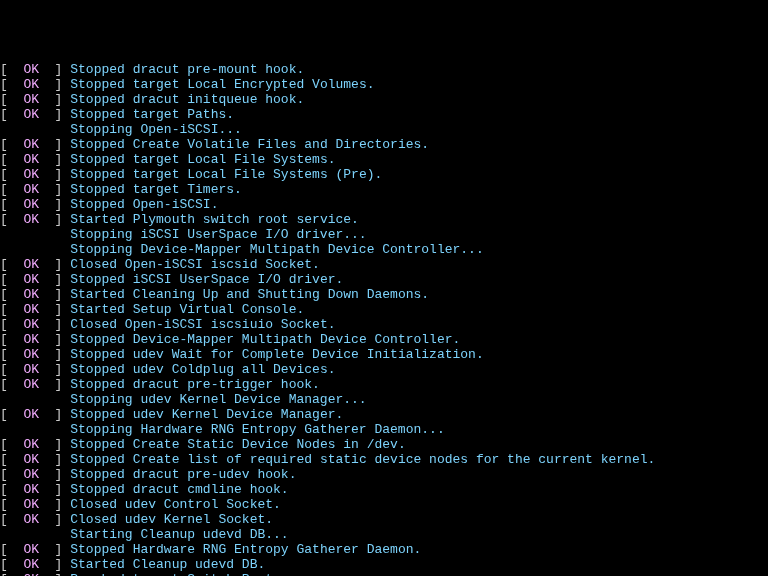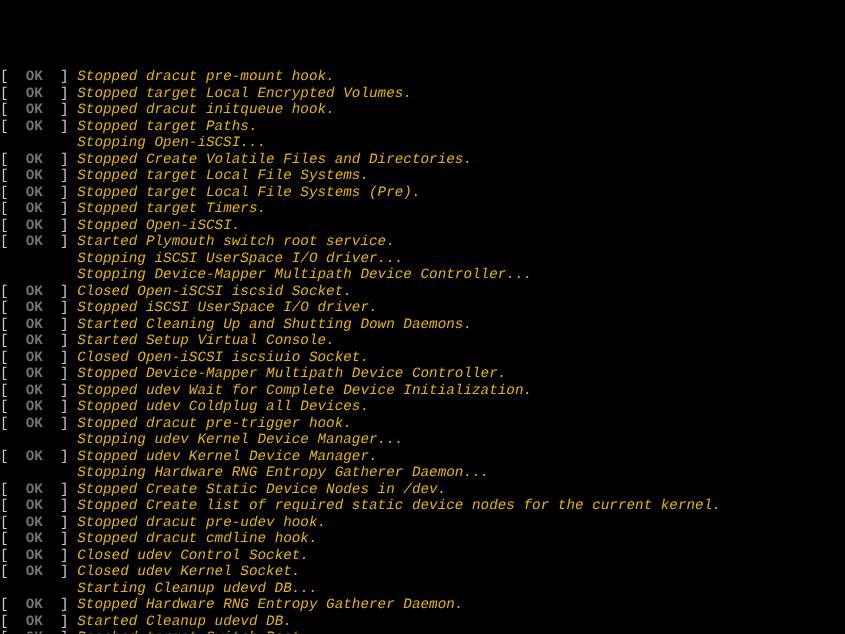--- a/index.html
+++ b/index.html
@@ -19,26 +19,25 @@
       overflow: hidden;
       white-space: pre;
     }
     .line {
       display: block;
     }
     .bracket {
       color: #cccccc;
     }
     .ok {
-      color: #737373;
-      font-weight: bold;
+      color: #f0abfc;
+      font-weight: normal;
     }
     .msg {
-      color: #eab308;
-      font-style: italic;
+      color: #7dd3fc;
     }
   </style>
 </head>
 <body>
 
 
 
 <div id="terminal"><span class="line"><span class="bracket">[  </span><span class="ok">OK</span><span class="bracket">  ] </span><span class="msg">Stopped dracut pre-mount hook.</span></span><span class="line"><span class="bracket">[  </span><span class="ok">OK</span><span class="bracket">  ] </span><span class="msg">Stopped target Local Encrypted Volumes.</span></span><span class="line"><span class="bracket">[  </span><span class="ok">OK</span><span class="bracket">  ] </span><span class="msg">Stopped dracut initqueue hook.</span></span><span class="line"><span class="bracket">[  </span><span class="ok">OK</span><span class="bracket">  ] </span><span class="msg">Stopped target Paths.</span></span><span class="line"><span class="bracket">         </span><span class="msg">Stopping Open-iSCSI...</span></span><span class="line"><span class="bracket">[  </span><span class="ok">OK</span><span class="bracket">  ] </span><span class="msg">Stopped Create Volatile Files and Directories.</span></span><span class="line"><span class="bracket">[  </span><span class="ok">OK</span><span class="bracket">  ] </span><span class="msg">Stopped target Local File Systems.</span></span><span class="line"><span class="bracket">[  </span><span class="ok">OK</span><span class="bracket">  ] </span><span class="msg">Stopped target Local File Systems (Pre).</span></span><span class="line"><span class="bracket">[  </span><span class="ok">OK</span><span class="bracket">  ] </span><span class="msg">Stopped target Timers.</span></span><span class="line"><span class="bracket">[  </span><span class="ok">OK</span><span class="bracket">  ] </span><span class="msg">Stopped Open-iSCSI.</span></span><span class="line"><span class="bracket">[  </span><span class="ok">OK</span><span class="bracket">  ] </span><span class="msg">Started Plymouth switch root service.</span></span><span class="line"><span class="bracket">         </span><span class="msg">Stopping iSCSI UserSpace I/O driver...</span></span><span class="line"><span class="bracket">         </span><span class="msg">Stopping Device-Mapper Multipath Device Controller...</span></span><span class="line"><span class="bracket">[  </span><span class="ok">OK</span><span class="bracket">  ] </span><span class="msg">Closed Open-iSCSI iscsid Socket.</span></span><span class="line"><span class="bracket">[  </span><span class="ok">OK</span><span class="bracket">  ] </span><span class="msg">Stopped iSCSI UserSpace I/O driver.</span></span><span class="line"><span class="bracket">[  </span><span class="ok">OK</span><span class="bracket">  ] </span><span class="msg">Started Cleaning Up and Shutting Down Daemons.</span></span><span class="line"><span class="bracket">[  </span><span class="ok">OK</span><span class="bracket">  ] </span><span class="msg">Started Setup Virtual Console.</span></span><span class="line"><span class="bracket">[  </span><span class="ok">OK</span><span class="bracket">  ] </span><span class="msg">Closed Open-iSCSI iscsiuio Socket.</span></span><span class="line"><span class="bracket">[  </span><span class="ok">OK</span><span class="bracket">  ] </span><span class="msg">Stopped Device-Mapper Multipath Device Controller.</span></span><span class="line"><span class="bracket">[  </span><span class="ok">OK</span><span class="bracket">  ] </span><span class="msg">Stopped udev Wait for Complete Device Initialization.</span></span><span class="line"><span class="bracket">[  </span><span class="ok">OK</span><span class="bracket">  ] </span><span class="msg">Stopped udev Coldplug all Devices.</span></span><span class="line"><span class="bracket">[  </span><span class="ok">OK</span><span class="bracket">  ] </span><span class="msg">Stopped dracut pre-trigger hook.</span></span><span class="line"><span class="bracket">         </span><span class="msg">Stopping udev Kernel Device Manager...</span></span><span class="line"><span class="bracket">[  </span><span class="ok">OK</span><span class="bracket">  ] </span><span class="msg">Stopped udev Kernel Device Manager.</span></span><span class="line"><span class="bracket">         </span><span class="msg">Stopping Hardware RNG Entropy Gatherer Daemon...</span></span><span class="line"><span class="bracket">[  </span><span class="ok">OK</span><span class="bracket">  ] </span><span class="msg">Stopped Create Static Device Nodes in /dev.</span></span><span class="line"><span class="bracket">[  </span><span class="ok">OK</span><span class="bracket">  ] </span><span class="msg">Stopped Create list of required static device nodes for the current kernel.</span></span><span class="line"><span class="bracket">[  </span><span class="ok">OK</span><span class="bracket">  ] </span><span class="msg">Stopped dracut pre-udev hook.</span></span><span class="line"><span class="bracket">[  </span><span class="ok">OK</span><span class="bracket">  ] </span><span class="msg">Stopped dracut cmdline hook.</span></span><span class="line"><span class="bracket">[  </span><span class="ok">OK</span><span class="bracket">  ] </span><span class="msg">Closed udev Control Socket.</span></span><span class="line"><span class="bracket">[  </span><span class="ok">OK</span><span class="bracket">  ] </span><span class="msg">Closed udev Kernel Socket.</span></span><span class="line"><span class="bracket">         </span><span class="msg">Starting Cleanup udevd DB...</span></span><span class="line"><span class="bracket">[  </span><span class="ok">OK</span><span class="bracket">  ] </span><span class="msg">Stopped Hardware RNG Entropy Gatherer Daemon.</span></span><span class="line"><span class="bracket">[  </span><span class="ok">OK</span><span class="bracket">  ] </span><span class="msg">Started Cleanup udevd DB.</span></span><span class="line"><span class="bracket">[  </span><span class="ok">OK</span><span class="bracket">  ] </span><span class="msg">Reached target Switch Root.</span></span></div>
 
 

